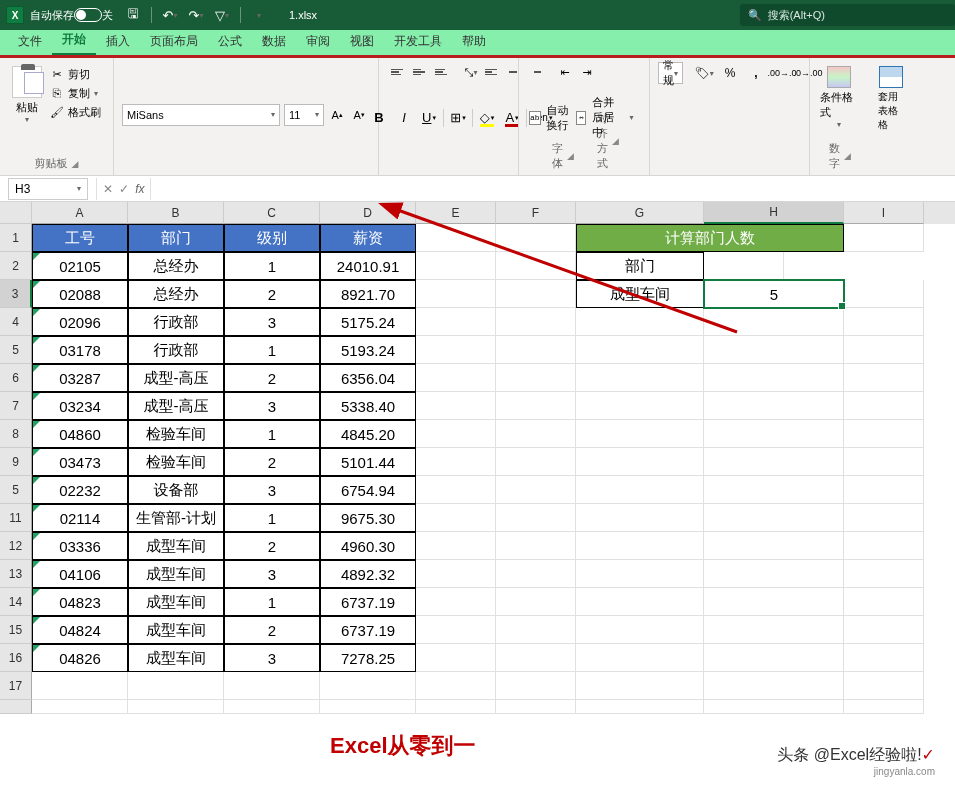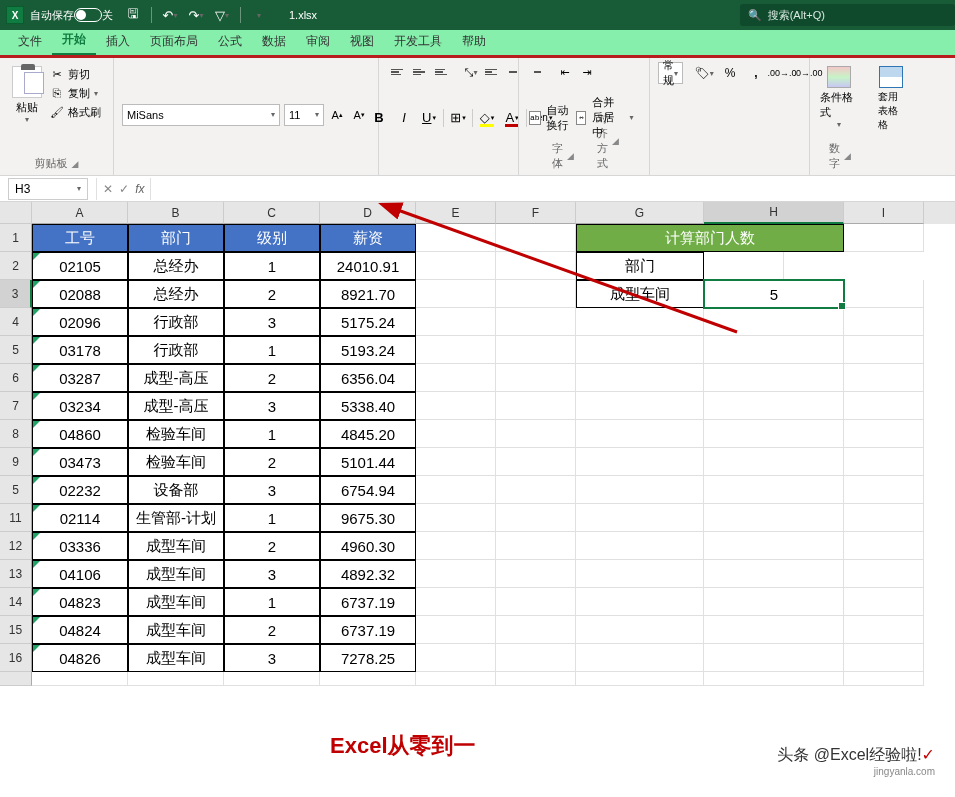--- a/index.html
+++ b/index.html
@@ -567,20 +567,32 @@
         <div class="cell cC bcell">3</div>
         <div class="cell cD bcell">7278.25</div>
         <div class="cell cE"></div>
         <div class="cell cF"></div>
         <div class="cell cG"></div>
         <div class="cell cH"></div>
         <div class="cell cI"></div>
       </div>
     </div>
 
+  <div class="row">
+      <div class="row-h">17</div>
+      <div class="cell cA"></div>
+      <div class="cell cB"></div>
+      <div class="cell cC"></div>
+      <div class="cell cD"></div>
+      <div class="cell cE"></div>
+      <div class="cell cF"></div>
+      <div class="cell cG"></div>
+      <div class="cell cH"></div>
+      <div class="cell cI"></div>
+    </div>
   <div class="row" style="height:14px;">
       <div class="row-h" style="font-size:10px;"></div>
       <div class="cell cA"></div>
       <div class="cell cB"></div>
       <div class="cell cC"></div>
       <div class="cell cD"></div>
       <div class="cell cE"></div>
       <div class="cell cF"></div>
       <div class="cell cG"></div>
       <div class="cell cH"></div>

